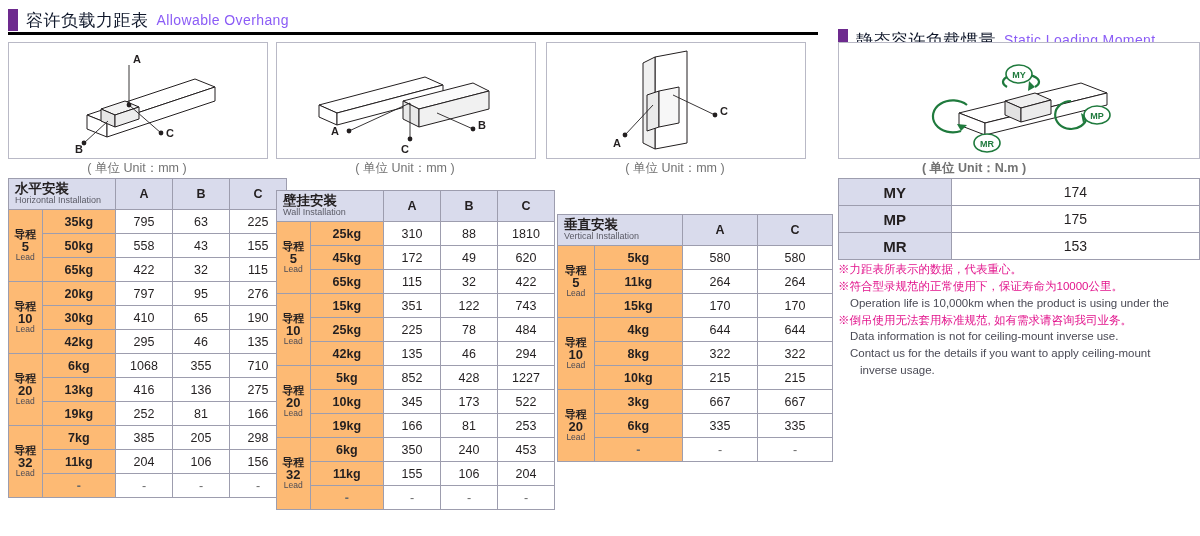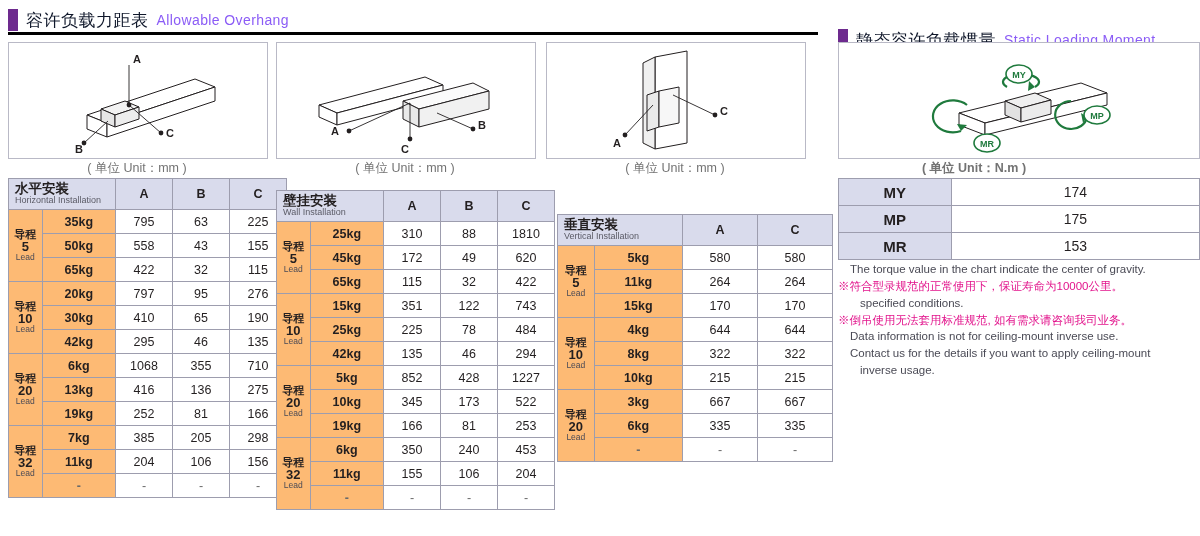--- a/index.html
+++ b/index.html
@@ -516,22 +516,22 @@
       <td class="c-val">175</td>
     </tr>
     <tr>
       <td class="c-lbl">MR</td>
       <td class="c-val">153</td>
     </tr>
   </tbody>
     </table>
 
   <div class="notes">
-    <div class="n enline">The torque value in the chart indicate the center of gravity.</div>
+    <div class="n cnline">※力距表所表示的数据，代表重心。</div>
     <div class="n cnline">※符合型录规范的正常使用下，保证寿命为10000公里。</div>
-    <div class="n enline2">specified conditions.</div>
+    <div class="n enline">Operation life is 10,000km when the product is using under the</div>
     <div class="n cnline">※倒吊使用无法套用标准规范, 如有需求请咨询我司业务。</div>
     <div class="n enline">Data information is not for ceiling-mount inverse use.</div>
     <div class="n enline">Contact us for the details if you want to apply ceiling-mount</div>
     <div class="n enline2">inverse usage.</div>
   </div>
 
 </div>
 
 </body></html>

